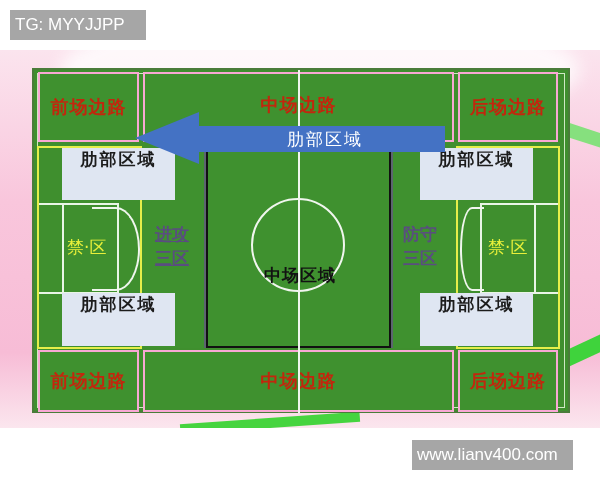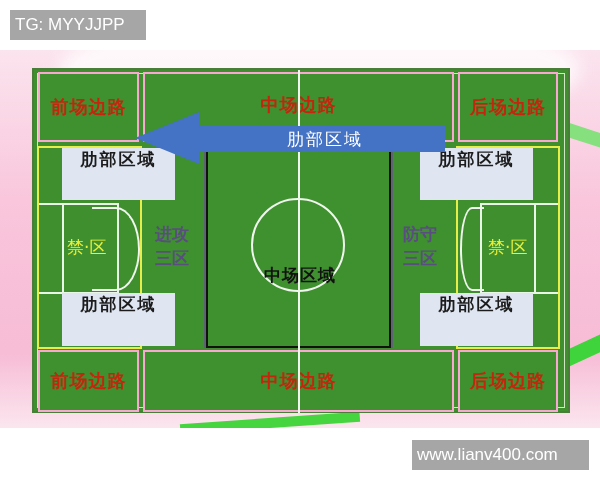--- a/index.html
+++ b/index.html
@@ -1,19 +1,19 @@
 <!DOCTYPE html>
 <html><head>
 <meta charset="utf-8">
 <style>
   html, body { margin:0; padding:0; }
   body { width:600px; height:480px; position:relative; background:#ffffff; overflow:hidden; font-family:"DejaVu Sans", sans-serif; }
   .tag { position:absolute; background:#a6a6a6; color:#ffffff; font-family:"Liberation Sans", sans-serif; font-size:17px; line-height:30px; padding:0 10px; }
   .tag.tl { left:10px; top:10px; height:30px; width:129px; padding:0 2px 0 5px; }
-  .tag.br { left:412px; top:440px; height:30px; width:156px; padding:0 16px 0 5px; }
+  .tag.br { left:412px; top:440px; height:30px; width:156px; padding:0 0 0 5px; }
   .bg { position:absolute; left:0; top:50px; width:600px; height:378px;
         background: linear-gradient(180deg,#fbe4ee 0%, #f9c6dc 40%, #f7bcd6 80%, #fbe6ee 100%); overflow:hidden; }
   .bg .glow { position:absolute; left:60px; top:-40px; width:520px; height:120px; border-radius:50%; background:#ffffff; opacity:.75; filter:blur(8px); }
   .bg .stripe1 { position:absolute; left:560px; top:80px; width:60px; height:14px; background:#86e07e; transform:rotate(18deg); }
   .bg .stripe2 { position:absolute; left:555px; top:290px; width:70px; height:16px; background:#3fd33c; transform:rotate(-25deg); }
   .bg .stripe3 { position:absolute; left:180px; top:368px; width:180px; height:10px; background:#46d43f; transform:rotate(-4deg); }
   .pitch { position:absolute; left:32px; top:68px; width:538px; height:345px; background:#3f8f2e; border:2px solid #4a7c3a; box-sizing:border-box; }
   .pitch .inner-line { position:absolute; left:3px; top:3px; right:3px; bottom:3px; border:1px solid #cfe8c4; pointer-events:none; }
   .wing { position:absolute; background:#3f912f; border:2px solid #f9a8d4; box-sizing:border-box; display:flex; align-items:center; justify-content:center; }
   .wing span { color:#c3260d; font-family:"DejaVu Serif", serif; font-weight:bold; font-size:18px; letter-spacing:1px; }
@@ -80,21 +80,21 @@
 <div class="ban" style="left:67px;top:236px;">禁·区</div>
 
 <div class="pbox" style="left:456px;top:146px;width:104px;height:203px;"></div>
 <div class="line-w" style="left:534px;top:203px;width:2px;height:90px;"></div>
 <div class="line-w" style="left:480px;top:203px;width:78px;height:2px;"></div>
 <div class="line-w" style="left:480px;top:292px;width:78px;height:2px;"></div>
 <div class="line-w" style="left:480px;top:203px;width:2px;height:90px;"></div>
 <div class="arc" style="left:460px;top:207px;width:24px;height:84px;border-radius:50% 0 0 50% / 50% 0 0 50%;border-right:none;"></div>
 <div class="ban" style="left:488px;top:236px;">禁·区</div>
 
-<div class="third" style="left:152px;top:222px;">
+<div class="third" style="left:152px;top:222px;text-decoration:underline;">
   <div>进攻</div>
   <div>三区</div>
 </div>
 <div class="third" style="left:400px;top:222px;">
   <div>防守</div>
   <div>三区</div>
 </div>
 
 <div class="mid"></div>
 <div class="halfway"></div>

